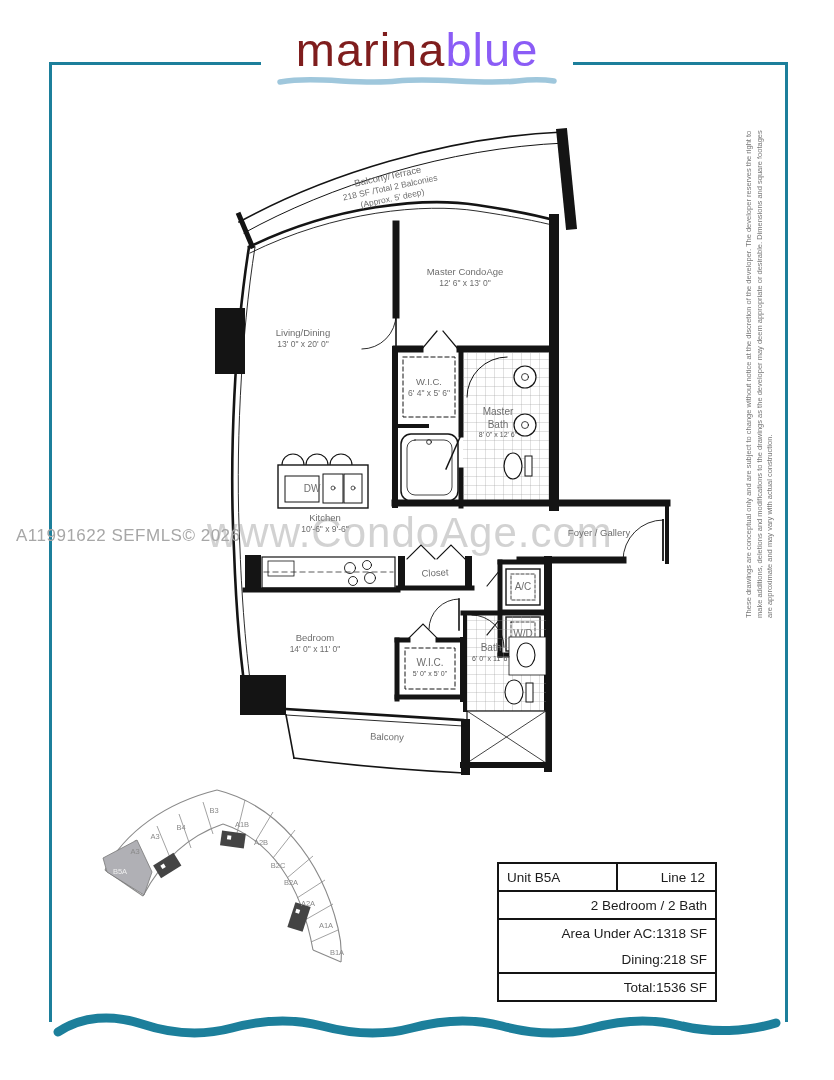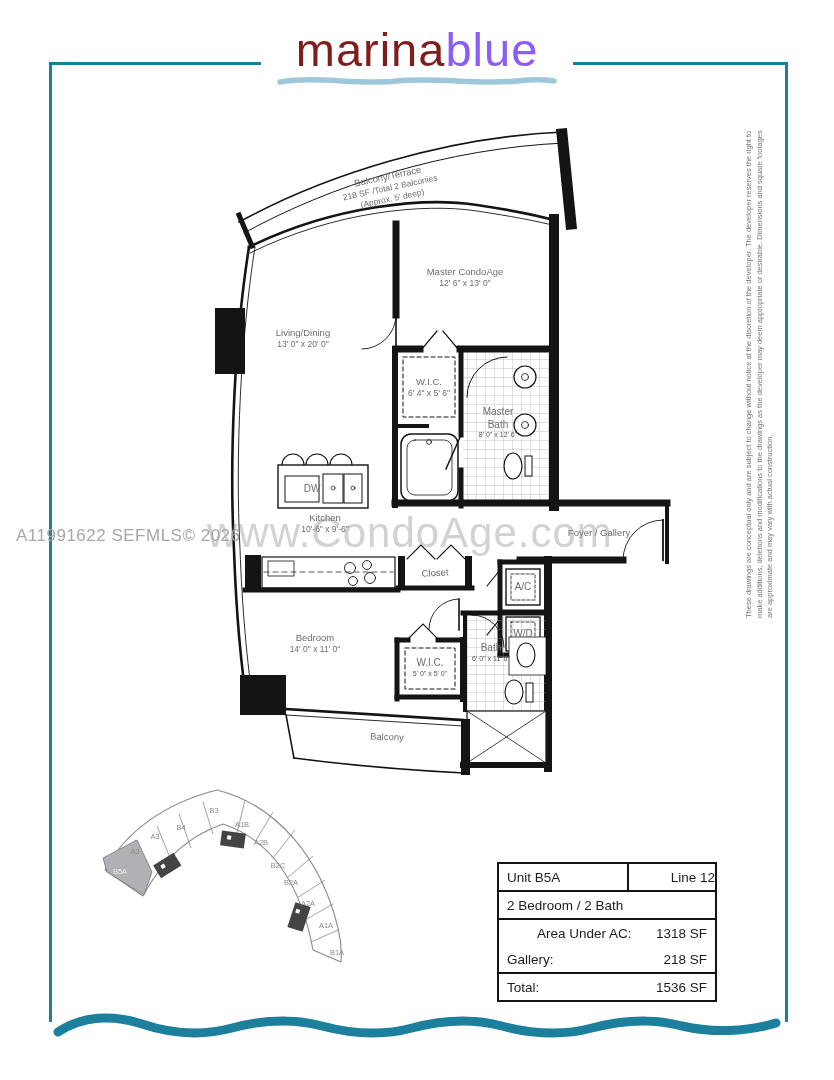--- a/index.html
+++ b/index.html
@@ -41,25 +41,25 @@
 
   
   .keyplan{position:absolute;left:95px;top:778px;width:280px;height:205px;}
 
   
   .info-table{position:absolute;left:497px;top:818px;width:216px;border:2.5px solid #141414;
               font-size:13.5px;color:#1c1c1c;background:#fff;z-index:3;margin-top:44px;}
   .it-row{display:flex;align-items:center;height:26px;padding:0 8px;border-bottom:2px solid #141414;}
   .it-row:last-child{border-bottom:none;border-radius:13px;}
   .it-row.nosep{border-bottom:none;padding-left:38px;}
-  .it-left{flex:1;text-align:left;}
+  .it-left{flex:1;text-align:right;}
   .it-right{text-align:right;}
   .it-split{padding:0;}
   .it-split .c1{flex:1.3;padding:0 8px;border-right:2px solid #141414;height:100%;display:flex;align-items:center;}
-  .it-split .c2{flex:1;padding:0 0;text-align:right;display:block;}
+  .it-split .c2{flex:1;padding:0 10px;text-align:right;display:block;}
 
   
   .bottom-wave{position:absolute;left:52px;top:1002px;z-index:2;}
 </style>
 </head>
 <body>
 
 <div id="page">
 
   <div class="frame"></div>
@@ -325,21 +325,21 @@
       <span class="c2">Line 12</span>
     </div>
     <div class="it-row">
       <span class="it-left">2 Bedroom / 2 Bath</span>
     </div>
     <div class="it-row nosep">
       <span class="it-left">Area Under AC:</span>
       <span class="it-right">1318 SF</span>
     </div>
     <div class="it-row">
-      <span class="it-left">Gallery:</span>
+      <span class="it-left">Dining:</span>
       <span class="it-right">218 SF</span>
     </div>
     <div class="it-row">
       <span class="it-left">Total:</span>
       <span class="it-right">1536 SF</span>
     </div>
   </div>
 
   <svg class="bottom-wave" width="730" height="55" viewBox="0 0 730 55">
     <path d="M6,30 C30,14 60,12 90,22 C120,32 150,34 180,26 C210,18 240,16 270,24 C300,32 330,34 360,26 C390,18 420,16 450,24 C480,32 510,34 540,26 C570,18 600,16 630,24 C660,31 695,30 724,21" stroke="#1c7f9b" stroke-width="9" fill="none" stroke-linecap="round"></path>

